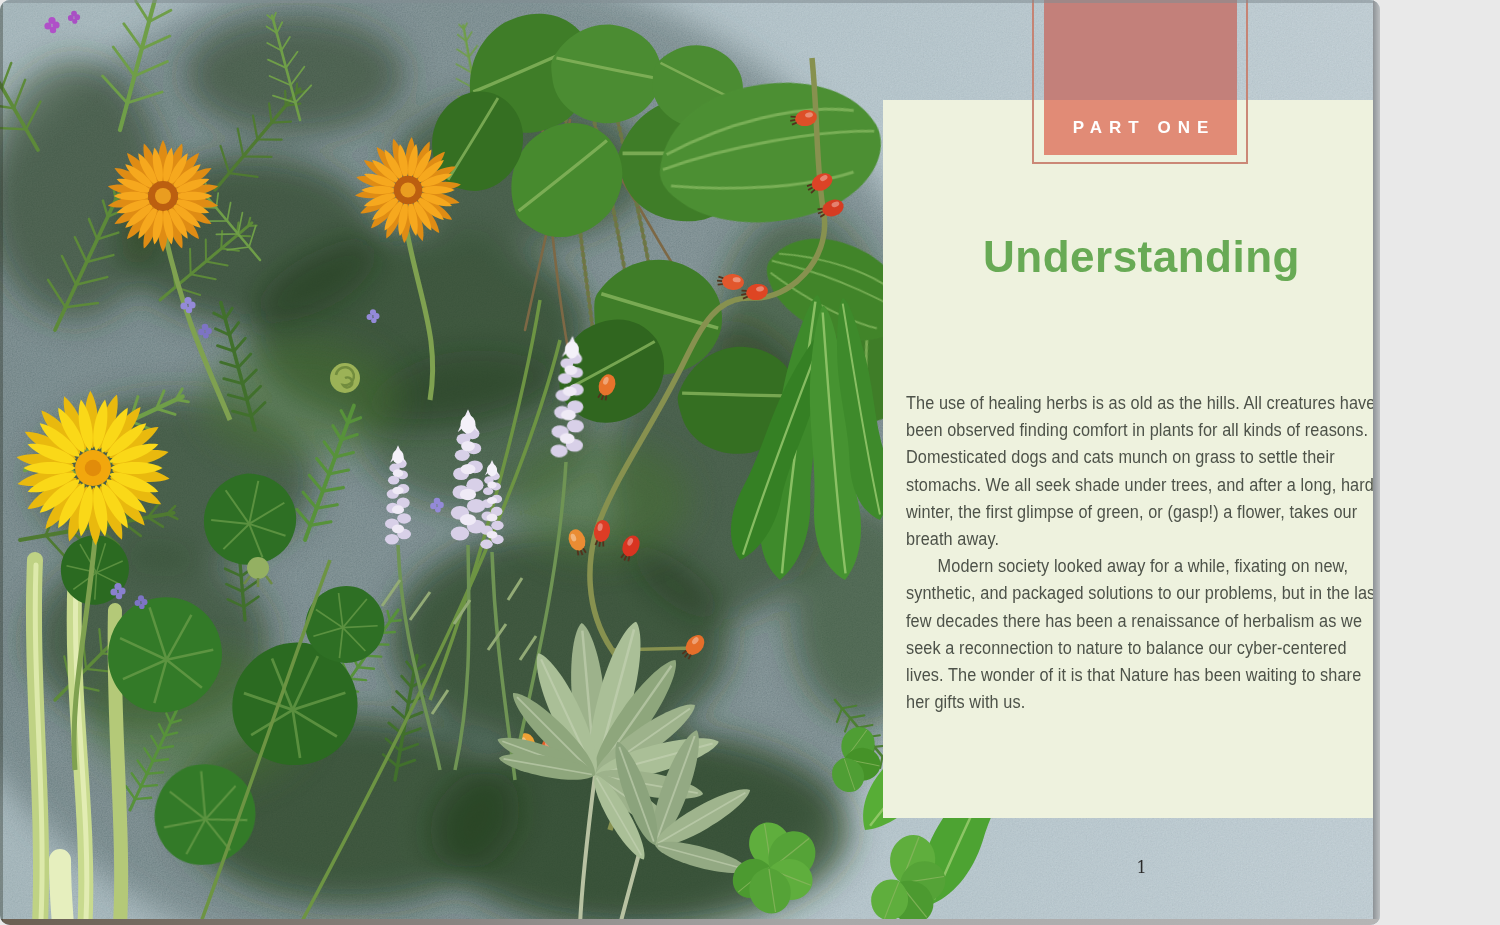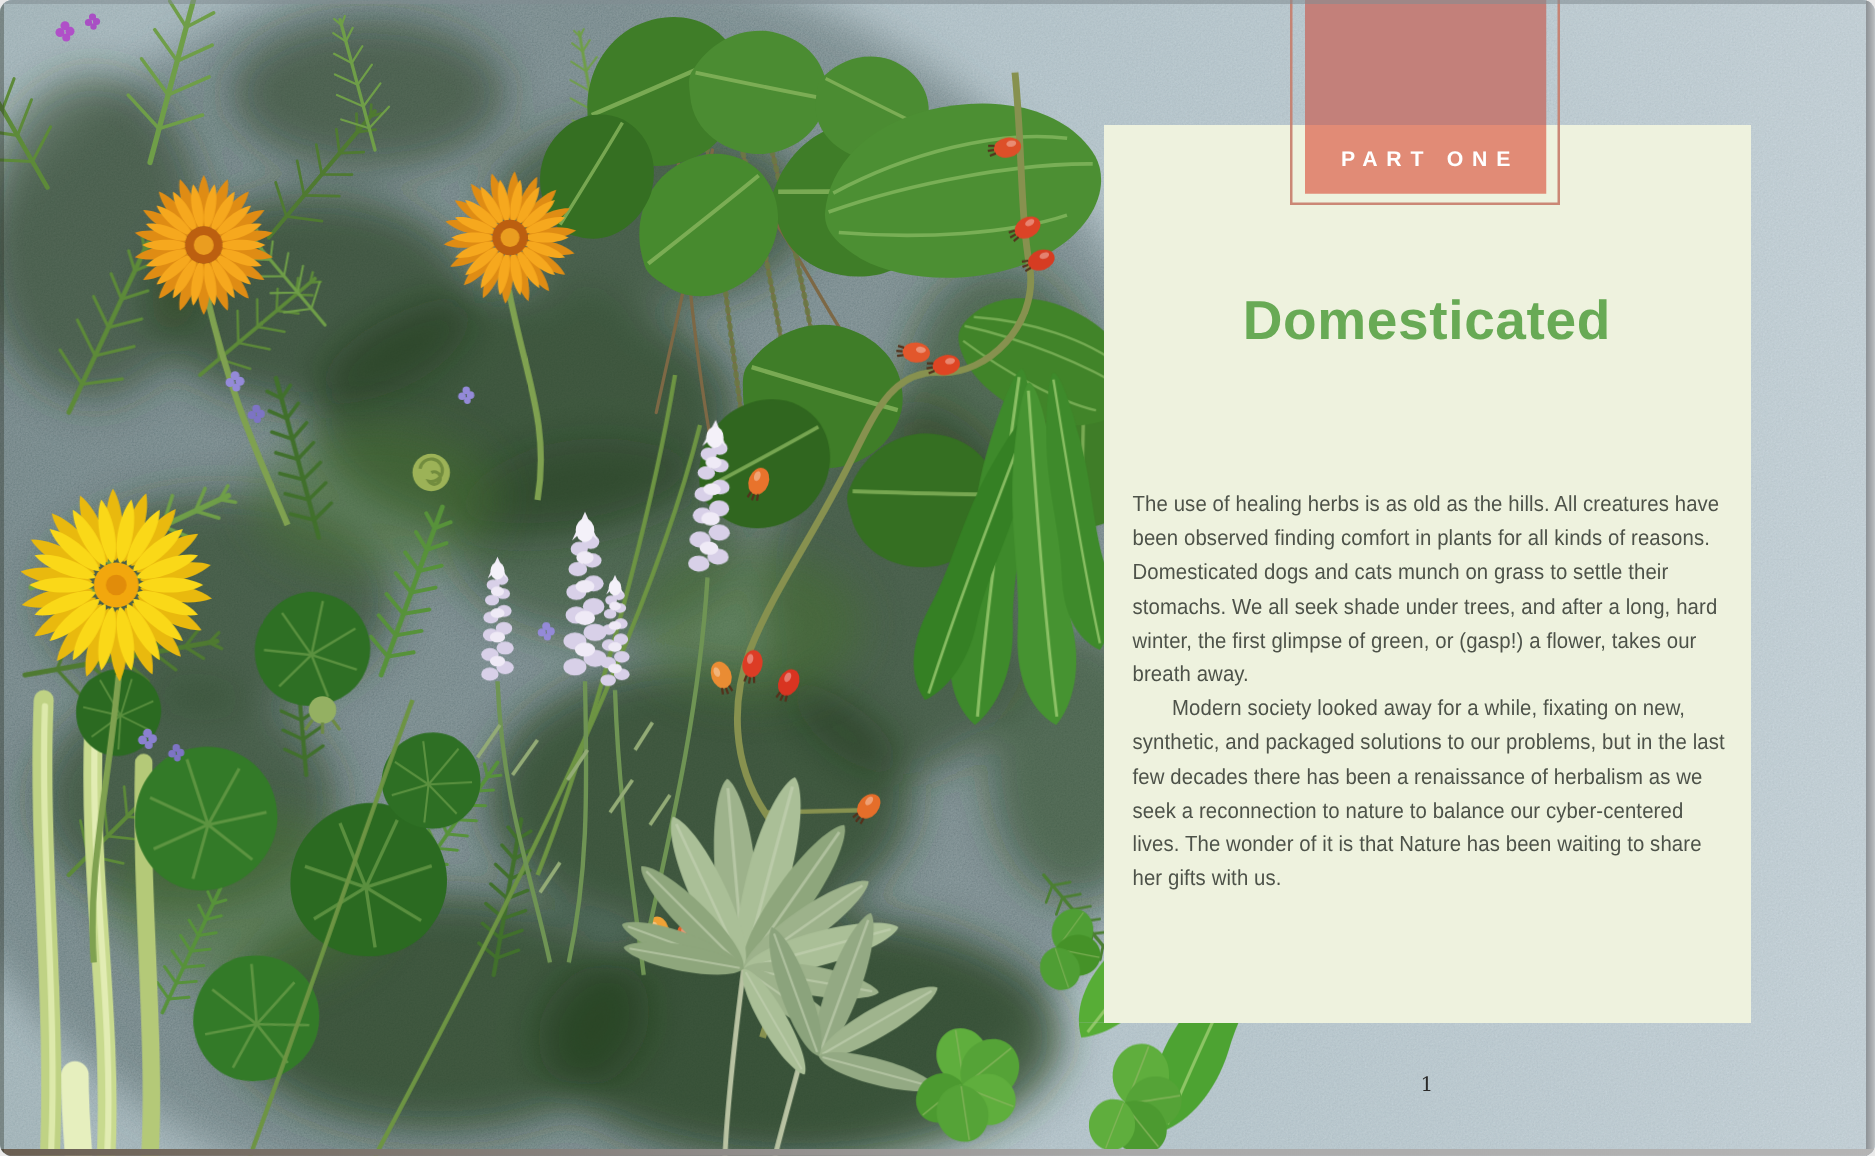--- a/index.html
+++ b/index.html
@@ -1,16 +1,16 @@
 <!DOCTYPE html>
 <html><head>
 <meta charset="utf-8">
 <style>
   html,body{margin:0;padding:0;background:#e9e9e9;}
-  .spread{position:relative;width:1500px;height:925px;border-radius:10px;overflow:hidden;
+  .spread{position:relative;width:1380px;height:925px;border-radius:10px;overflow:hidden;
           font-family:"Liberation Sans",sans-serif;background:#b5c7d1;}
   svg.photo{position:absolute;left:0;top:0;width:1500px;height:925px;display:block;}
   .panel{position:absolute;left:883px;top:100px;width:517px;height:718px;background:#eef2de;}
   .part-frame{position:absolute;left:1032px;top:-14px;width:216px;height:178px;
               border:2px solid rgba(198,124,106,.9);box-sizing:border-box;}
   .part-box{position:absolute;left:1044px;top:0;width:193px;height:155px;box-sizing:border-box;
             background:linear-gradient(180deg,#c3807a 0,#c3807a 100px,#e18b76 100px,#e18b76 100%);
             display:flex;align-items:flex-end;justify-content:center;padding-bottom:17px;}
   .part-label{color:#ffffff;font-weight:bold;font-size:17px;letter-spacing:7px;text-indent:7px;
               white-space:nowrap;}
@@ -424,21 +424,21 @@
     </g>
   </svg>
 
   <div class="panel"></div>
 
   <div class="part-frame"></div>
   <div class="part-box">
     <span class="part-label">PART ONE</span>
   </div>
 
-  <h1 class="title"><span>Domesticated</span><br></h1>
+  <h1 class="title"><span>Understanding</span><br></h1>
 
   <div class="bodytext">
     <p>The use of healing herbs is as old as the hills. All creatures have been observed finding comfort in plants for all kinds of reasons. Domesticated dogs and cats munch on grass to settle their stomachs. We all seek shade under trees, and after a long, hard winter, the first glimpse of green, or (gasp!) a flower, takes our breath away.</p>
     <p class="indent">Modern society looked away for a while, fixating on new, synthetic, and packaged solutions to our problems, but in the last few decades there has been a renaissance of herbalism as we seek a reconnection to nature to balance our cyber-centered lives. The wonder of it is that Nature has been waiting to share her gifts with us.</p>
   </div>
 
   <div class="pagenum">1</div>
 
   <div class="edge-top"></div>
   <div class="edge-right"></div>

